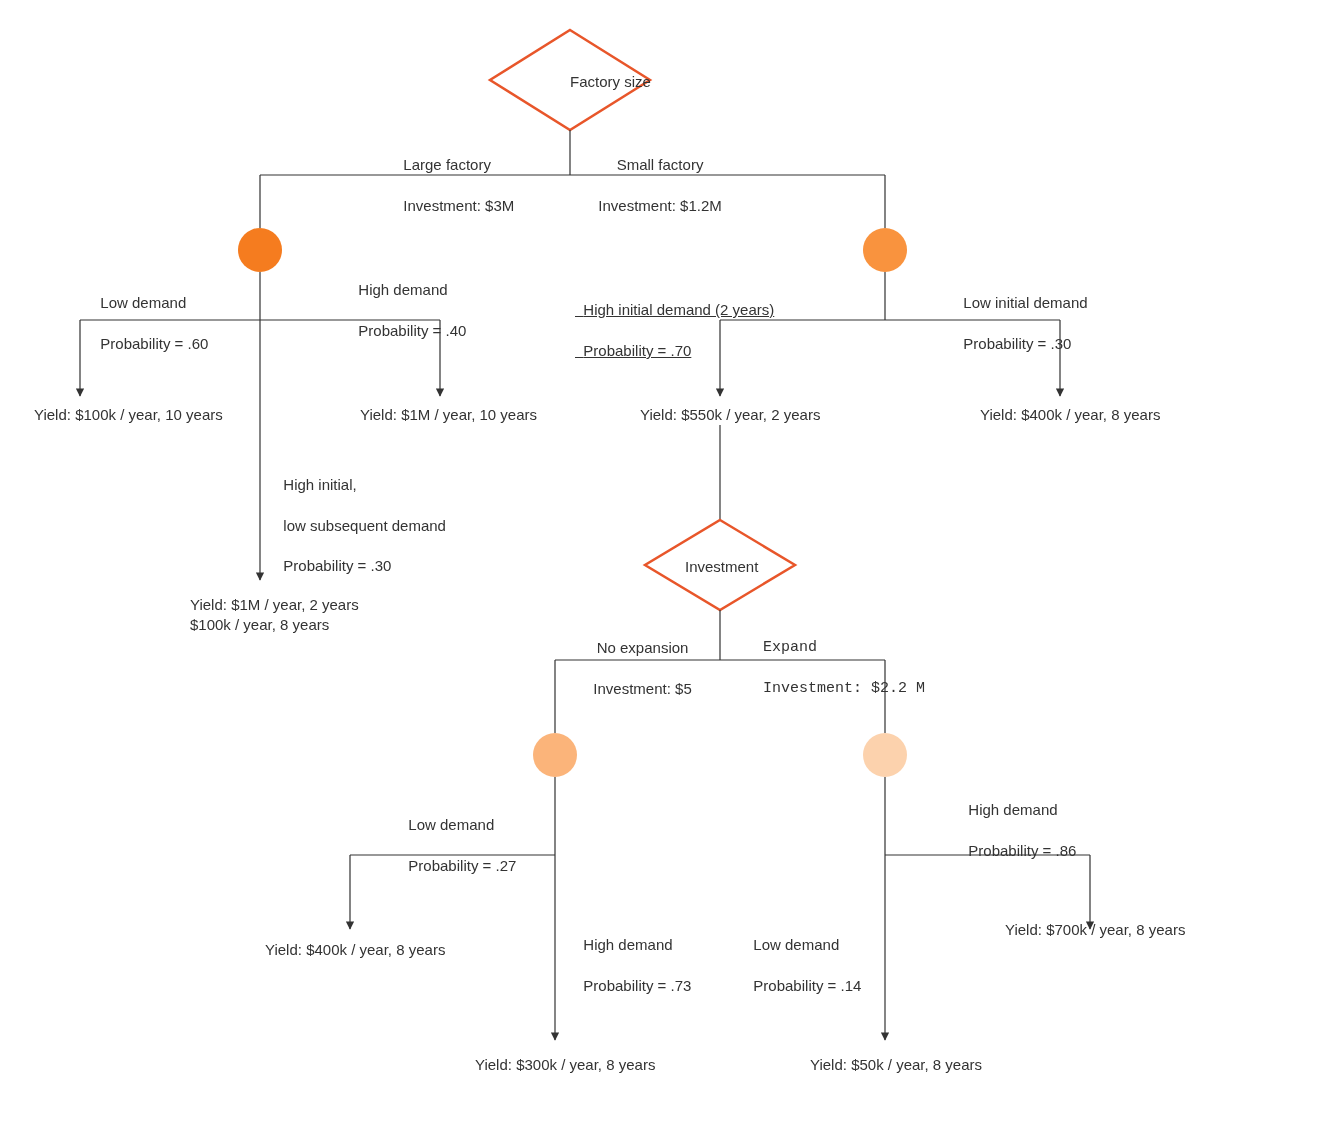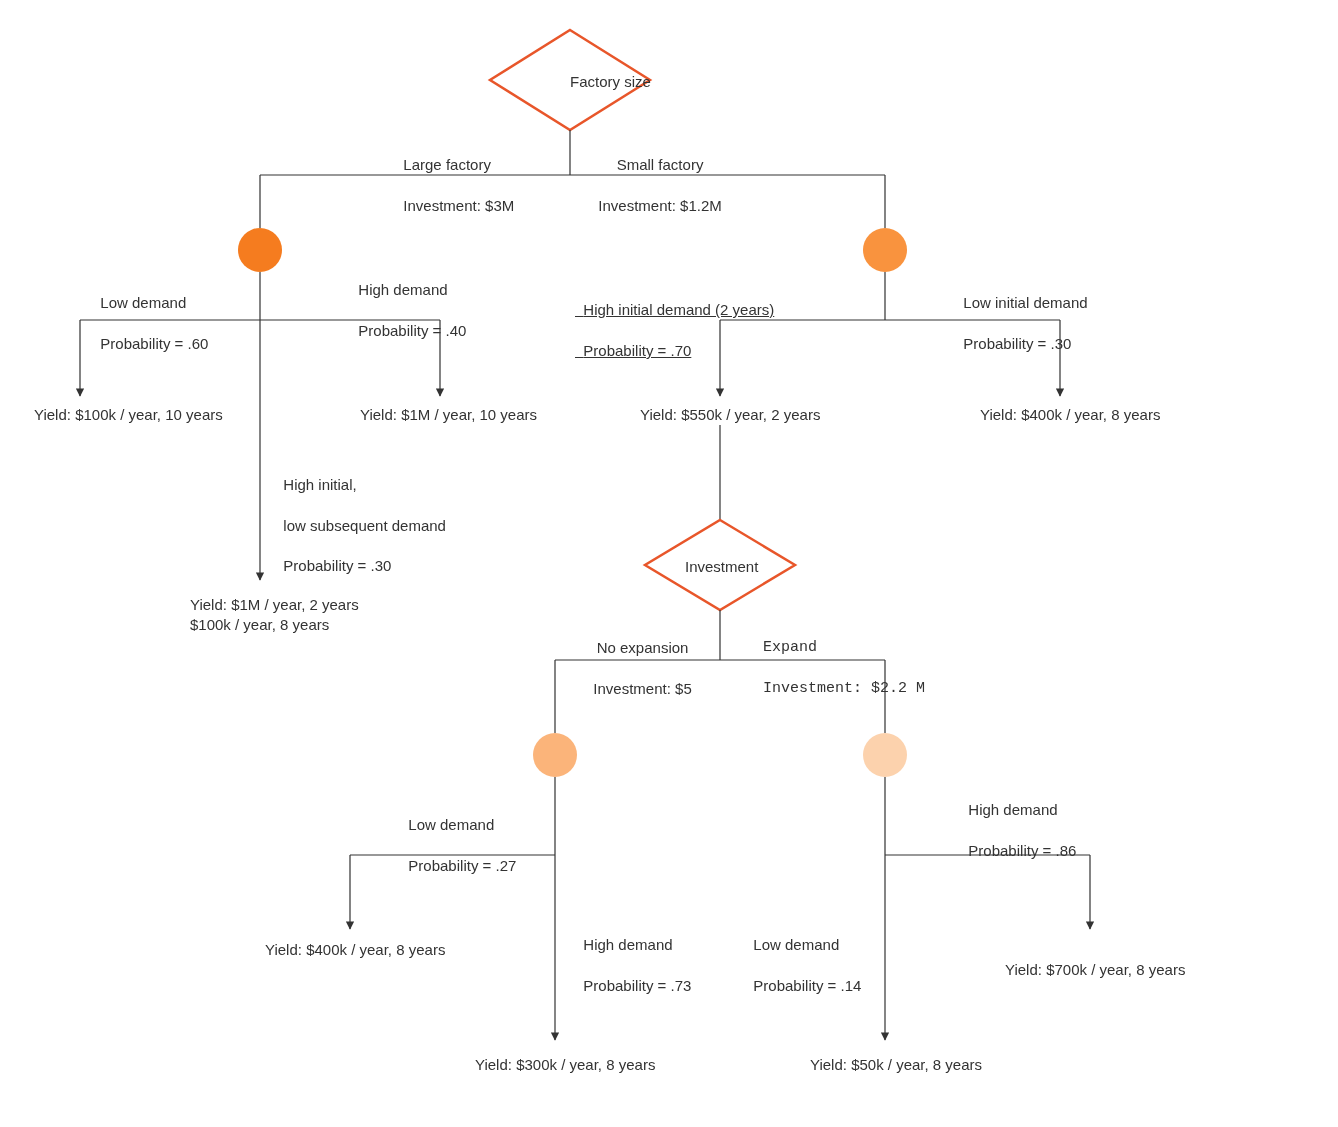--- a/index.html
+++ b/index.html
@@ -134,13 +134,13 @@
   <span>Probability = .14</span>
 </div>
 <div class="edge-label" style="left:960px; top:780px;">
   <span>High demand</span><br>
   <span>Probability = .86</span>
 </div>
 
 <div class="leaf-label" style="left:265px; top:940px;">Yield: $400k / year, 8 years</div>
 <div class="leaf-label" style="left:475px; top:1055px;">Yield: $300k / year, 8 years</div>
 <div class="leaf-label" style="left:810px; top:1055px;">Yield: $50k / year, 8 years</div>
-<div class="leaf-label" style="left:1005px; top:960px;">Yield: $700k / year, 8 years</div>
+<div class="leaf-label" style="left:1005px; top:920px;">Yield: $700k / year, 8 years</div>
 
 </body></html>

